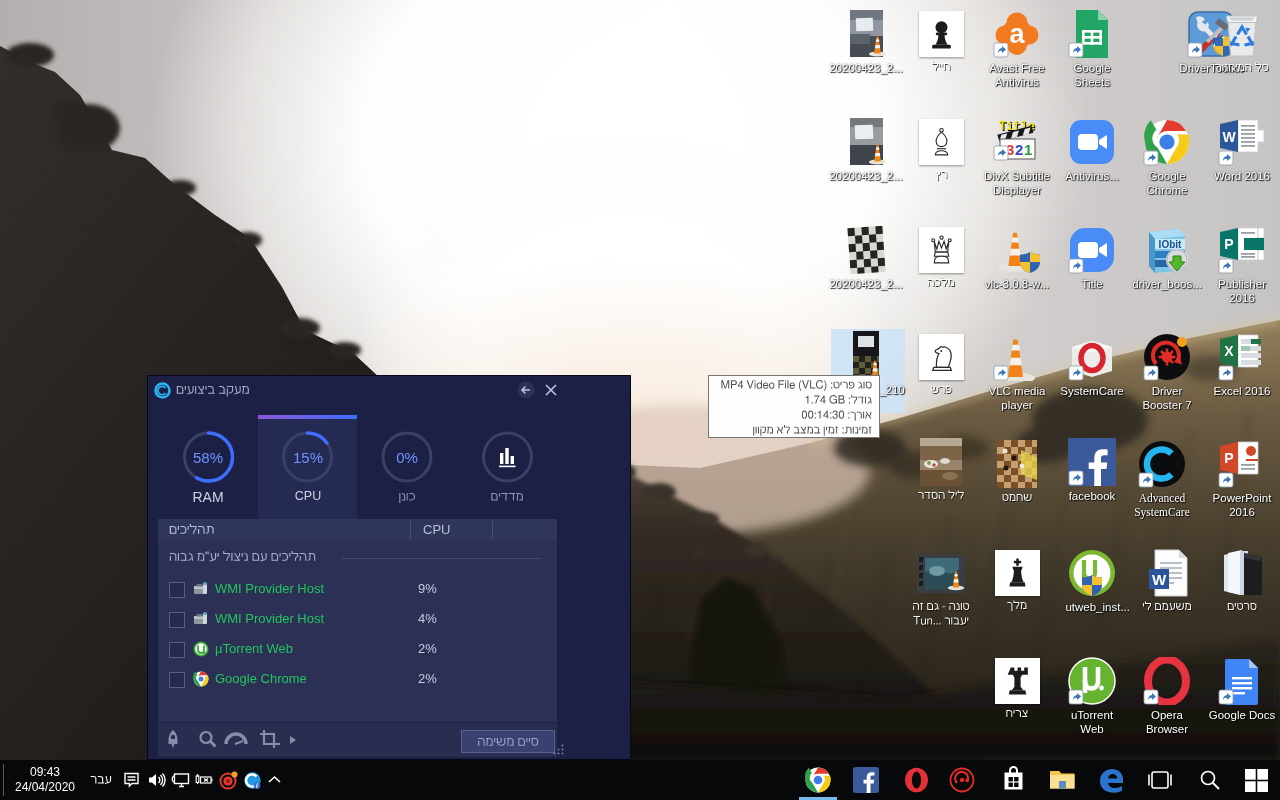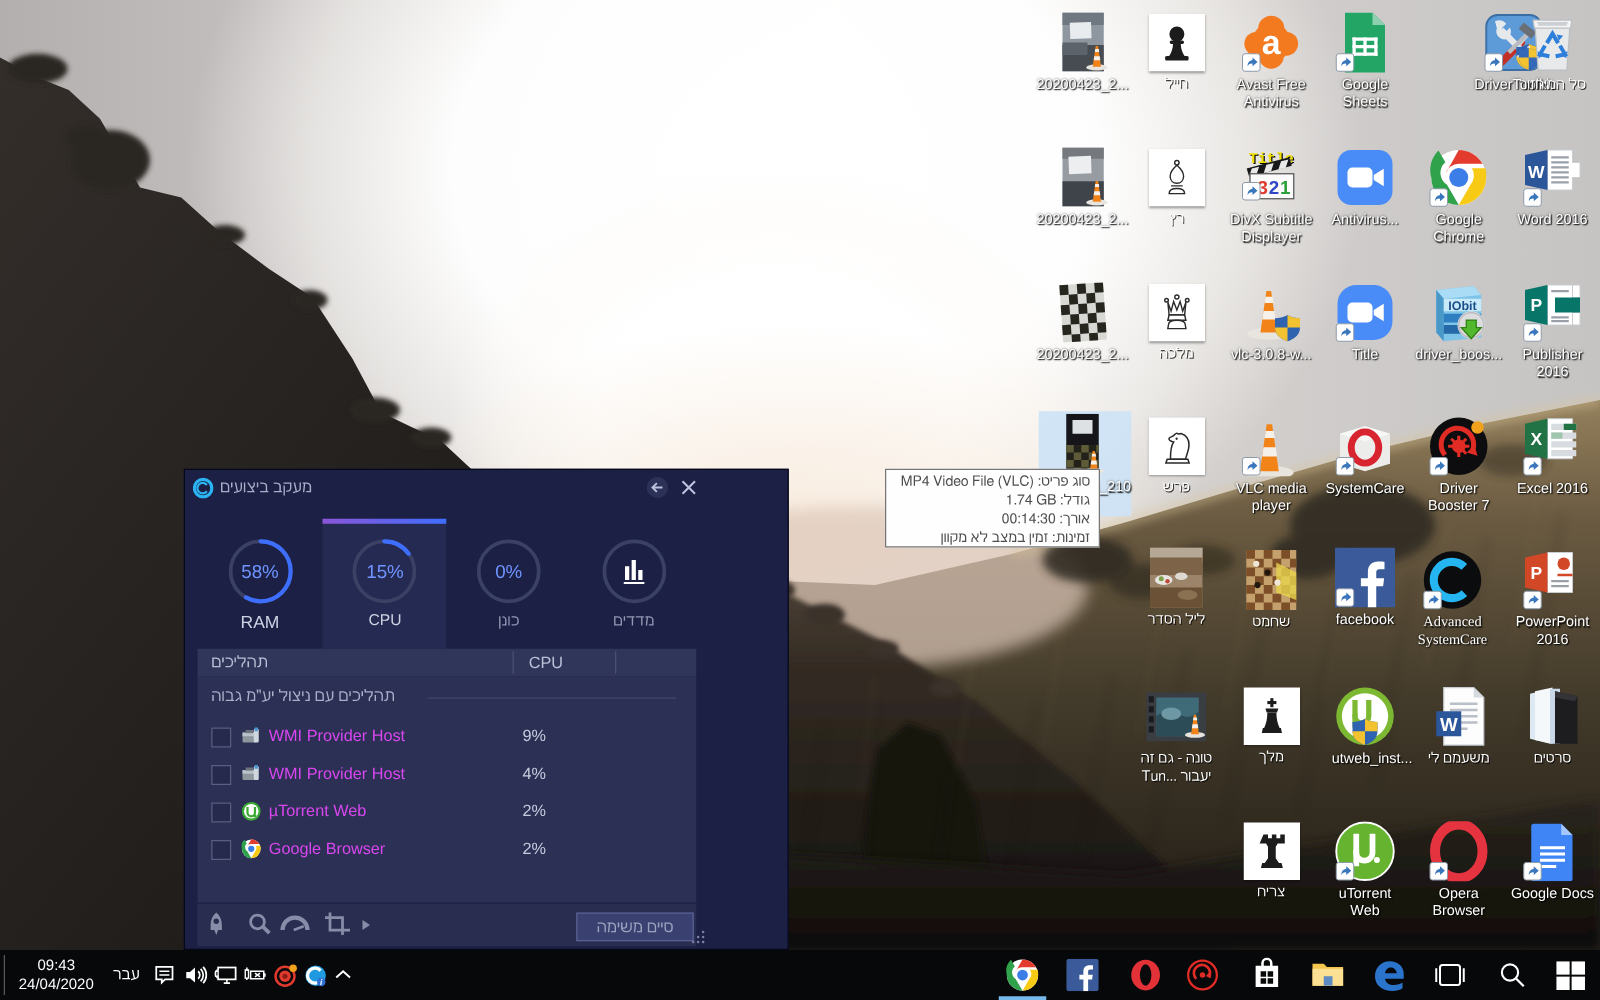--- a/index.html
+++ b/index.html
@@ -16,21 +16,21 @@
 
 #bar{position:absolute;left:0;top:760px;width:1280px;height:40px;background:#070809;text-decoration:underline;}
 
 #tip{position:absolute;left:708px;top:375px;width:172px;height:63px;background:#fffefe;
 border:1px solid #767676;direction:rtl;text-align:right;padding:1px 5px 0 3px;
 font-size:11.3px;line-height:15px;color:#4d4d4d;box-sizing:border-box;white-space:nowrap;overflow:hidden;z-index:50;}
 
 .prow{position:absolute;left:10px;width:399px;height:22px;}
 .prow .cb{position:absolute;left:11px;top:3px;width:14px;height:14px;border:1px solid #5a5f80;background:#262b4e;}
 .prow .pic{position:absolute;left:35px;top:2px;width:16px;height:16px;}
-.prow .pn{position:absolute;left:57px;top:2px;font-size:13px;color:#d946ef;}
+.prow .pn{position:absolute;left:57px;top:2px;font-size:13px;color:#22c55e;}
 .prow .pp{position:absolute;left:260px;top:2px;font-size:13px;color:#c6ccde;}
 </style>
 </head>
 <body>
 <div id="desk">
 <svg id="bgsvg" width="1280" height="760" viewBox="0 0 1280 760">
 <defs>
 <linearGradient id="sky" x1="0" y1="0" x2="1" y2="0">
  <stop offset="0" stop-color="#b2afae"></stop>
  <stop offset="0.28" stop-color="#cecbca"></stop>
@@ -882,21 +882,21 @@
  <div class="prow" style="top:293px;">
       <span class="cb"></span>
       <svg class="pic" style="position:absolute;left:35px;top:2px;" width="16" height="16" viewBox="0 0 16 16">
         <circle cx="8" cy="8" r="7.5" fill="#fff"></circle>
         <path d="M8,0.5 a7.5,7.5 0 0 1 6.5,3.7 l-6.5,0 a3.8,3.8 0 0 0 -3.6,2.6 z" fill="#e33b2e"></path>
         <path d="M15.5,8 a7.5,7.5 0 0 1 -7.5,7.5 l3.2,-5.6 a3.8,3.8 0 0 0 0.4,-4.4 l3.7,0 a7.5,7.5 0 0 1 0.2,2.5 z" fill="#f7cb15"></path>
         <path d="M0.5,8 a7.5,7.5 0 0 0 7.5,7.5 l-3.2,-5.6 a3.8,3.8 0 0 1 -0.4,-6.1 l-1.9,-3.2 a7.5,7.5 0 0 0 -2,7.4 z" fill="#31a24c"></path>
         <circle cx="8" cy="8" r="3.2" fill="#fff"></circle>
         <circle cx="8" cy="8" r="2.5" fill="#3b7ee8"></circle>
       </svg>
-      <span class="pn">Google Browser</span>
+      <span class="pn">Google Chrome</span>
       <span class="pp">2%</span>
     </div>
 
  <div style="position:absolute;left:10px;top:347px;width:399px;height:34px;background:#292e51;"></div>
  <svg style="position:absolute;left:14px;top:352px;" width="290" height="24" viewBox="0 0 290 24">
   <g fill="#878da8">
    <path d="M11,2 c3,2.5 4.5,6 4.5,10 l0,4 h-3 l-1.5,4 l-1.5,-4 h-3 l0,-4 c0,-4 1.5,-7.5 4.5,-10 z"></path>
    <circle cx="11" cy="9" r="2.2" fill="#292e51"></circle>
   </g>
   <g fill="none" stroke="#878da8">

